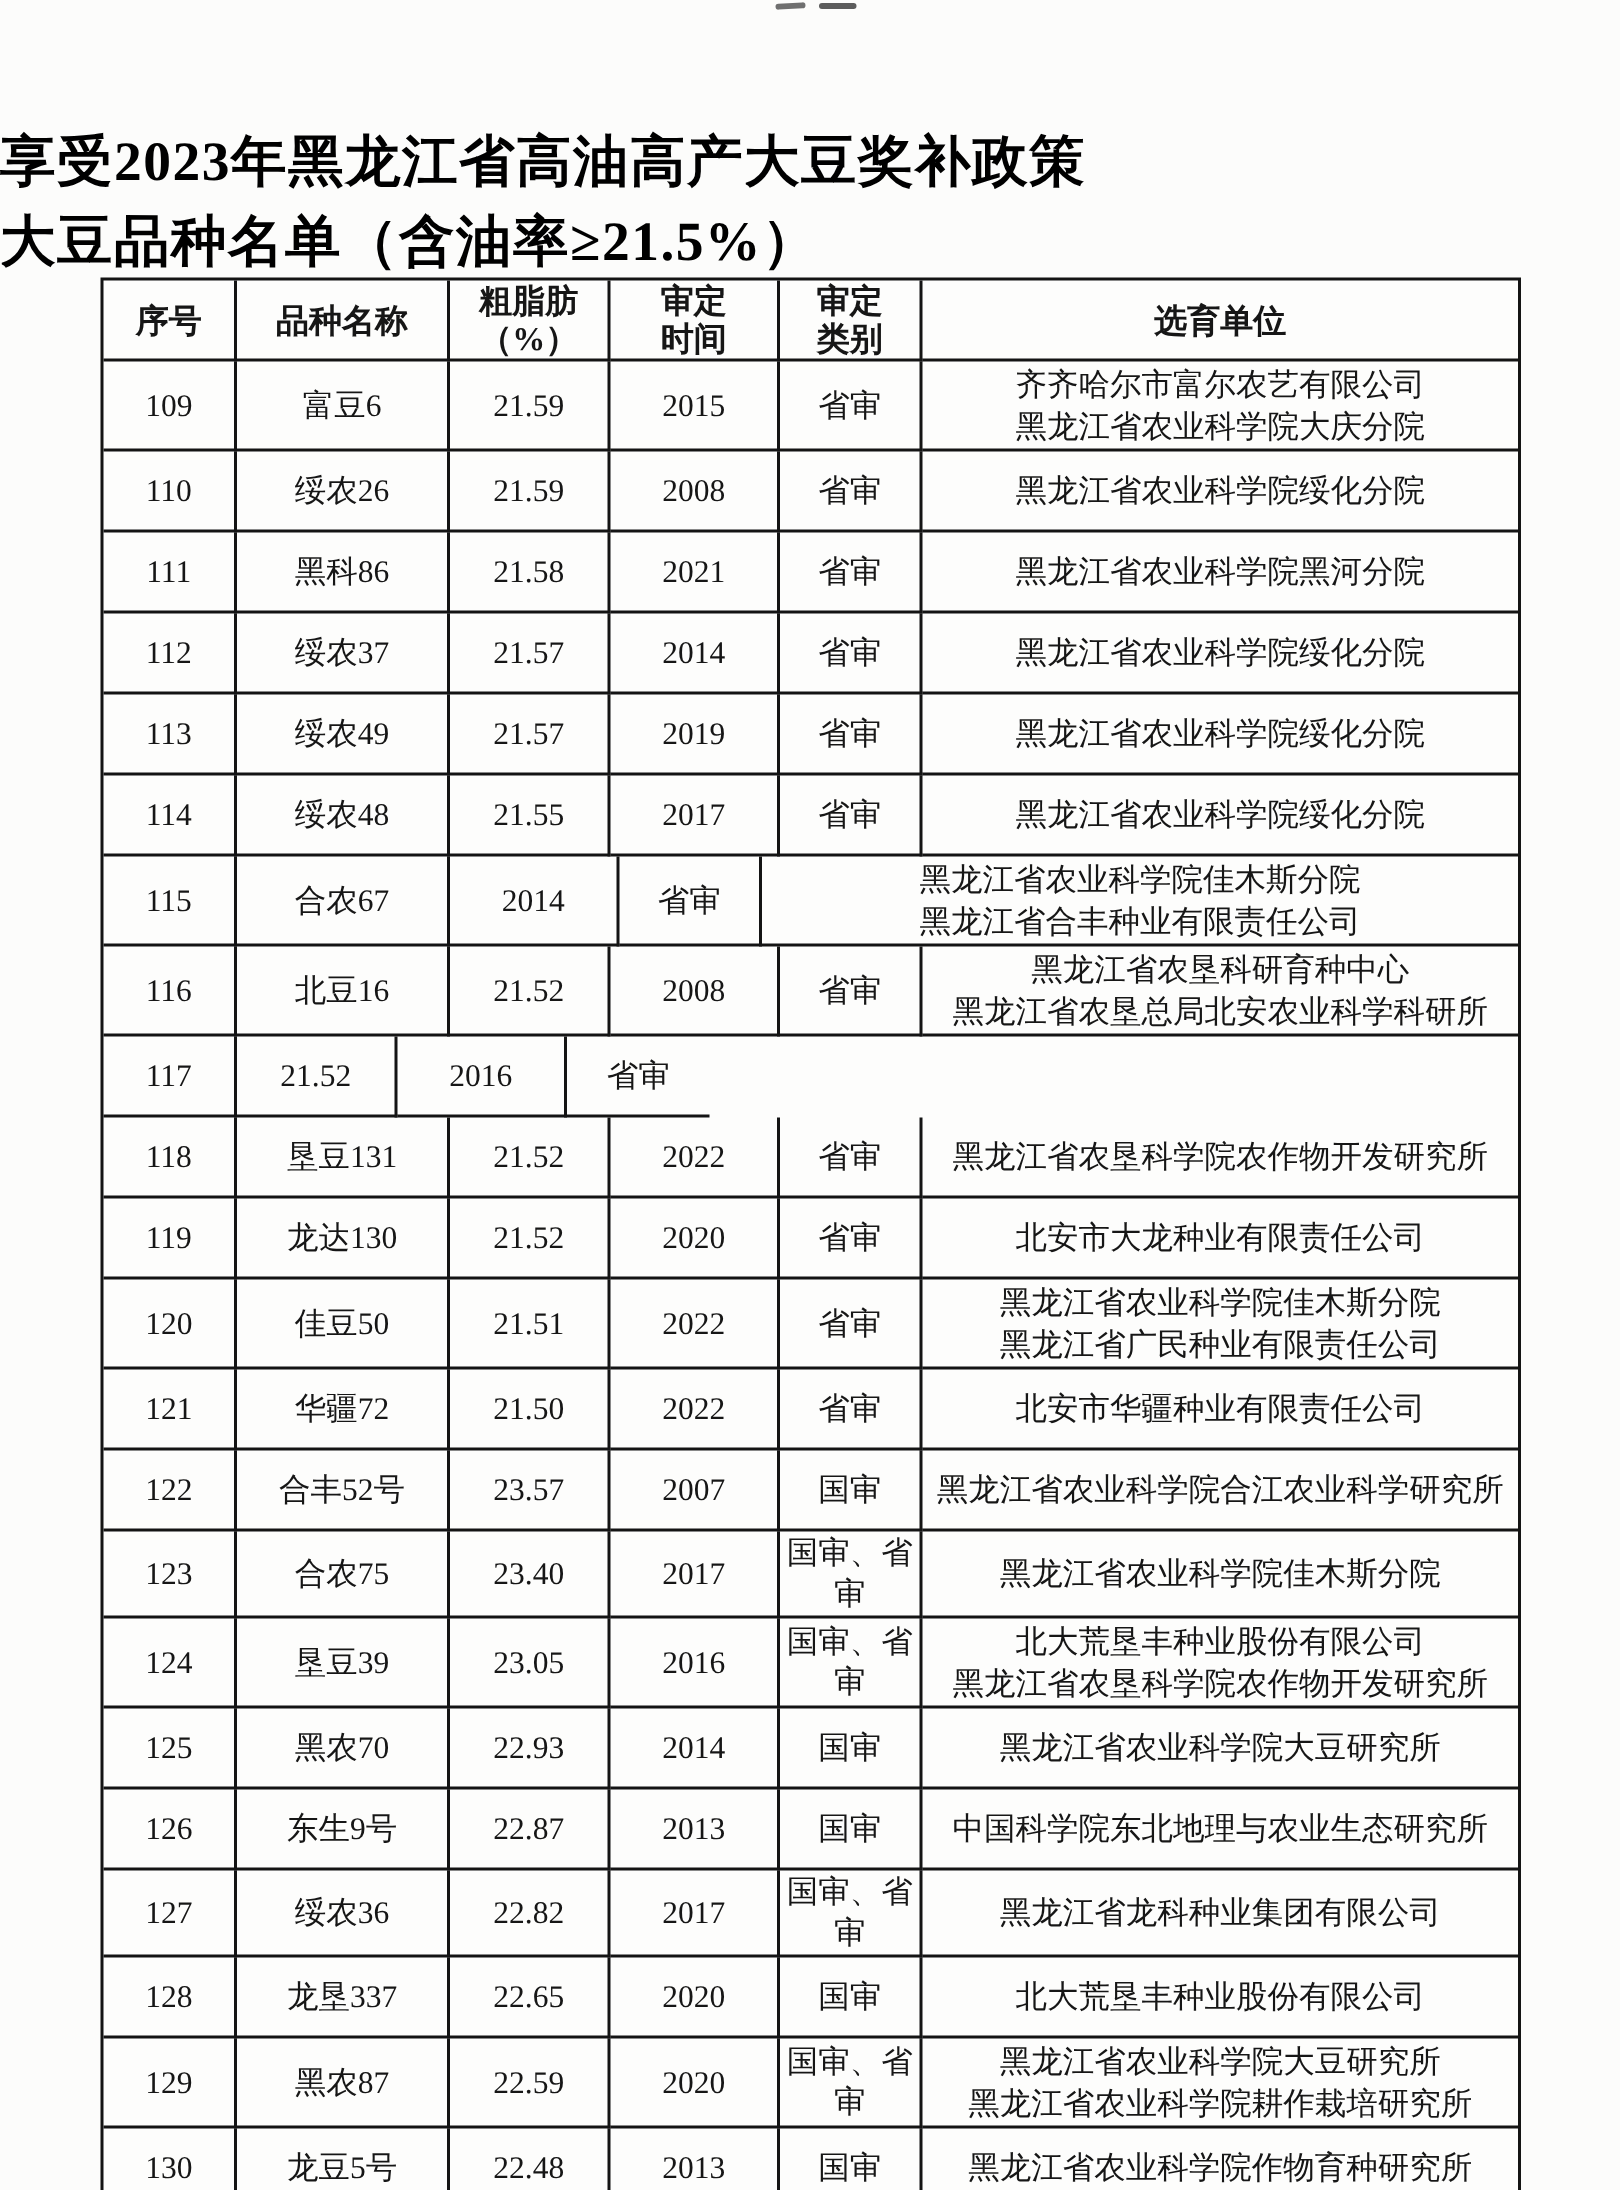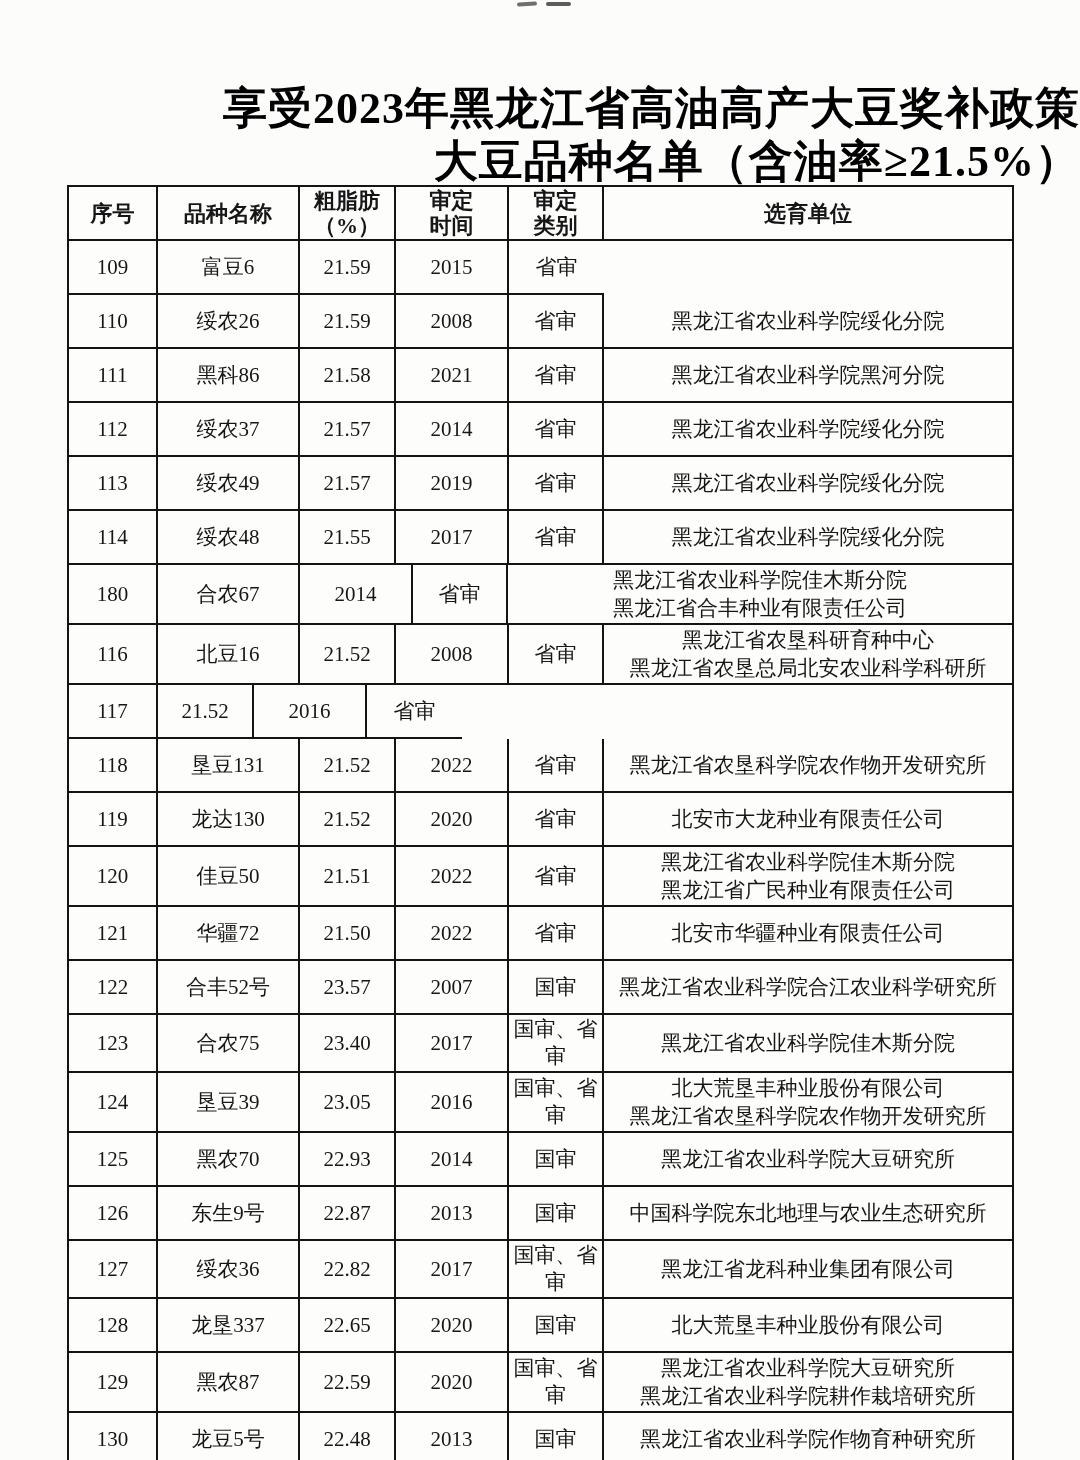--- a/index.html
+++ b/index.html
@@ -11,22 +11,22 @@
     font-family:"Liberation Serif","DejaVu Serif",serif;
     color:#161616;
   }
   
   .scan-mark{position:absolute;border-radius:2px;}
   .scan-mark.m1{left:517px;top:2px;width:20px;height:4px;background:#6f6f6f;transform:rotate(-3deg);}
   .scan-mark.m2{left:546px;top:2px;width:25px;height:4px;background:#5c5c5c;}
 
   .title{
     position:absolute;top:82px;left:0;width:100%;
-    text-align:right;
-    font-weight:700;font-size:44px;line-height:53px;
+    text-align:left;
+    font-weight:700;font-size:37px;line-height:53px;
     color:#000;letter-spacing:1px;
   }
 
   .doc-table{
     position:absolute;left:67px;top:185px;width:947px;
     border:2px solid #141414;
     box-sizing:border-box;
     background:#fdfdfc;
   }
   .trow{display:flex;}
@@ -43,21 +43,21 @@
   .thead .cell{
     min-height:50px;
     font-weight:700;font-size:22px;line-height:25px;
   }
   .tbody .row .cell{
     min-height:54px;
     font-size:21px;line-height:27px;
   }
   .c0{width:89px;}
   .c1{width:142px;}
-  .c2{width:96px;}
+  .c2{width:107px;}
   .c3{width:113px;}
   .c4{width:95px;}
   .c5{flex:1;}
   .unit-line{line-height:28px;white-space:nowrap;}
   .hline{display:block;}
 </style>
 </head>
 <body>
 
 <div class="page">
@@ -94,20 +94,24 @@
           <div class="hline">选育单位</div>
         </div>
       </div>
     <div class="tbody">
         <div class="trow row">
           <div class="cell c0">109</div>
           <div class="cell c1">富豆6</div>
           <div class="cell c2">21.59</div>
           <div class="cell c3">2015</div>
           <div class="cell c4">省审</div>
+          <div class="cell c5">
+            <div class="unit-line">齐齐哈尔市富尔农艺有限公司</div>
+            <div class="unit-line">黑龙江省农业科学院大庆分院</div>
+          </div>
         </div>
         <div class="trow row">
           <div class="cell c0">110</div>
           <div class="cell c1">绥农26</div>
           <div class="cell c2">21.59</div>
           <div class="cell c3">2008</div>
           <div class="cell c4">省审</div>
           <div class="cell c5">
             <div class="unit-line">黑龙江省农业科学院绥化分院</div>
           </div>
@@ -146,21 +150,21 @@
           <div class="cell c0">114</div>
           <div class="cell c1">绥农48</div>
           <div class="cell c2">21.55</div>
           <div class="cell c3">2017</div>
           <div class="cell c4">省审</div>
           <div class="cell c5">
             <div class="unit-line">黑龙江省农业科学院绥化分院</div>
           </div>
         </div>
         <div class="trow row">
-          <div class="cell c0">180</div>
+          <div class="cell c0">115</div>
           <div class="cell c1">合农67</div>
           <div class="cell c3">2014</div>
           <div class="cell c4">省审</div>
           <div class="cell c5">
             <div class="unit-line">黑龙江省农业科学院佳木斯分院</div>
             <div class="unit-line">黑龙江省合丰种业有限责任公司</div>
           </div>
         </div>
         <div class="trow row">
           <div class="cell c0">116</div>

